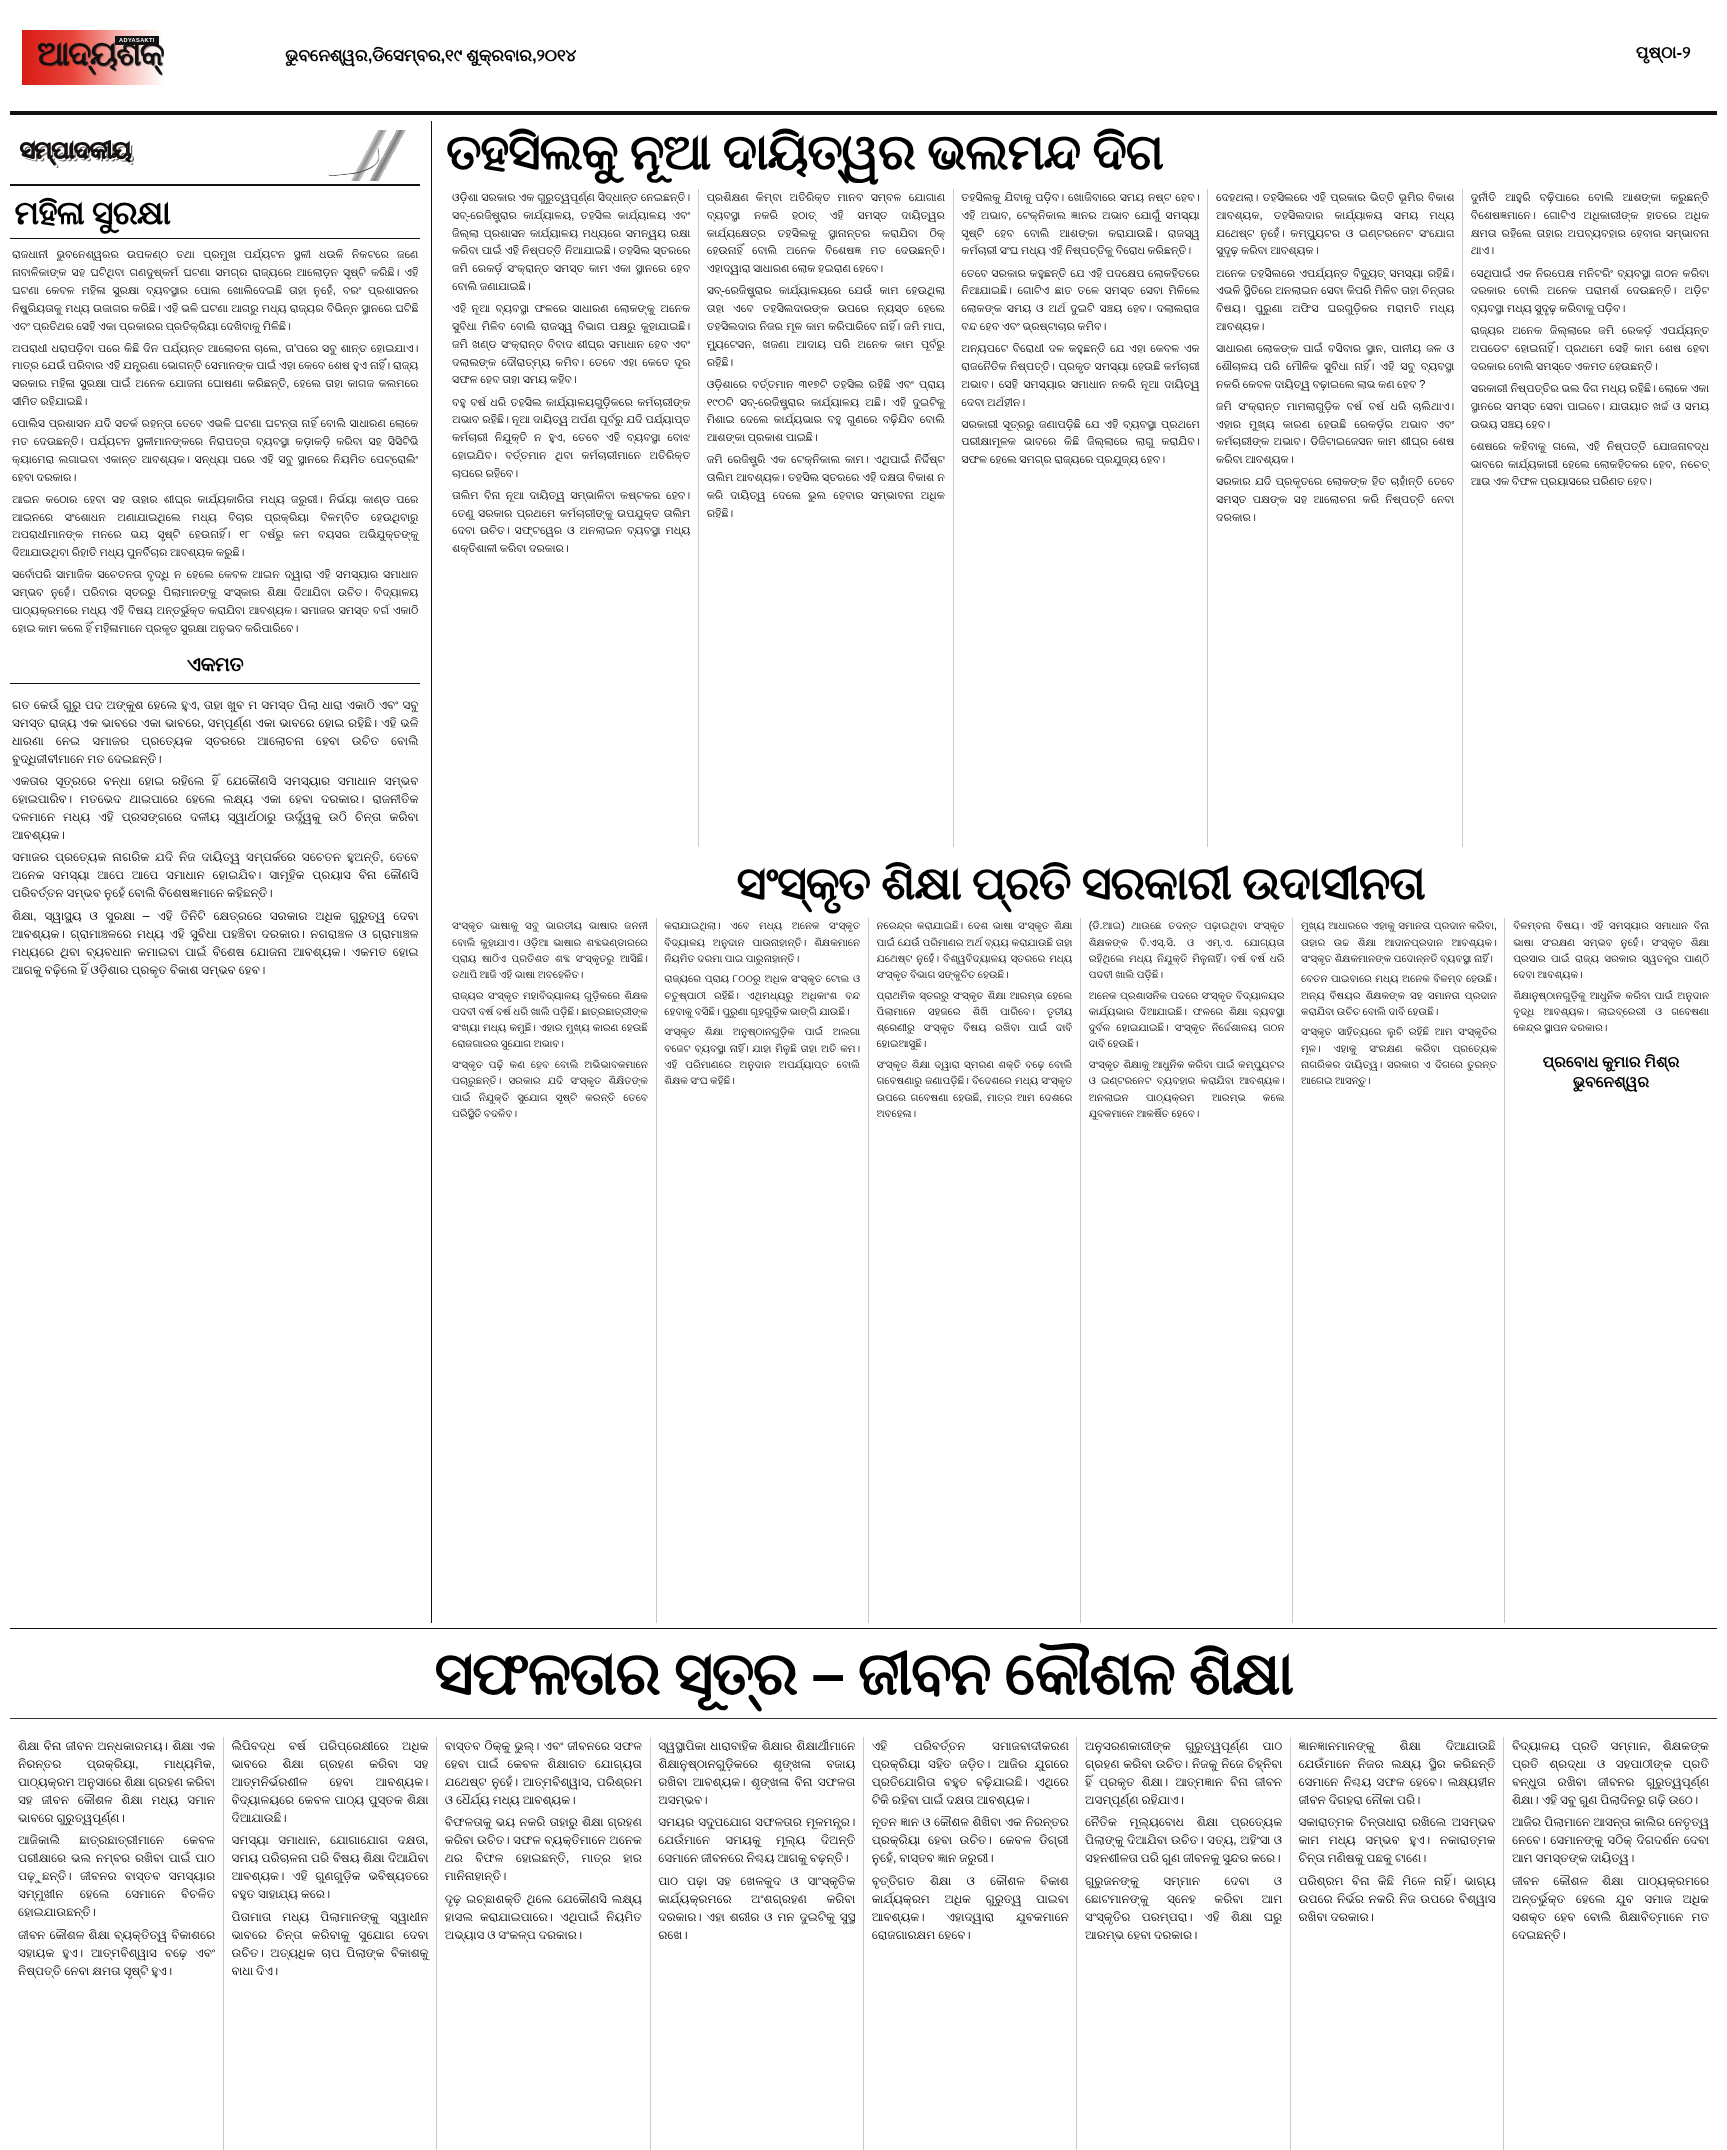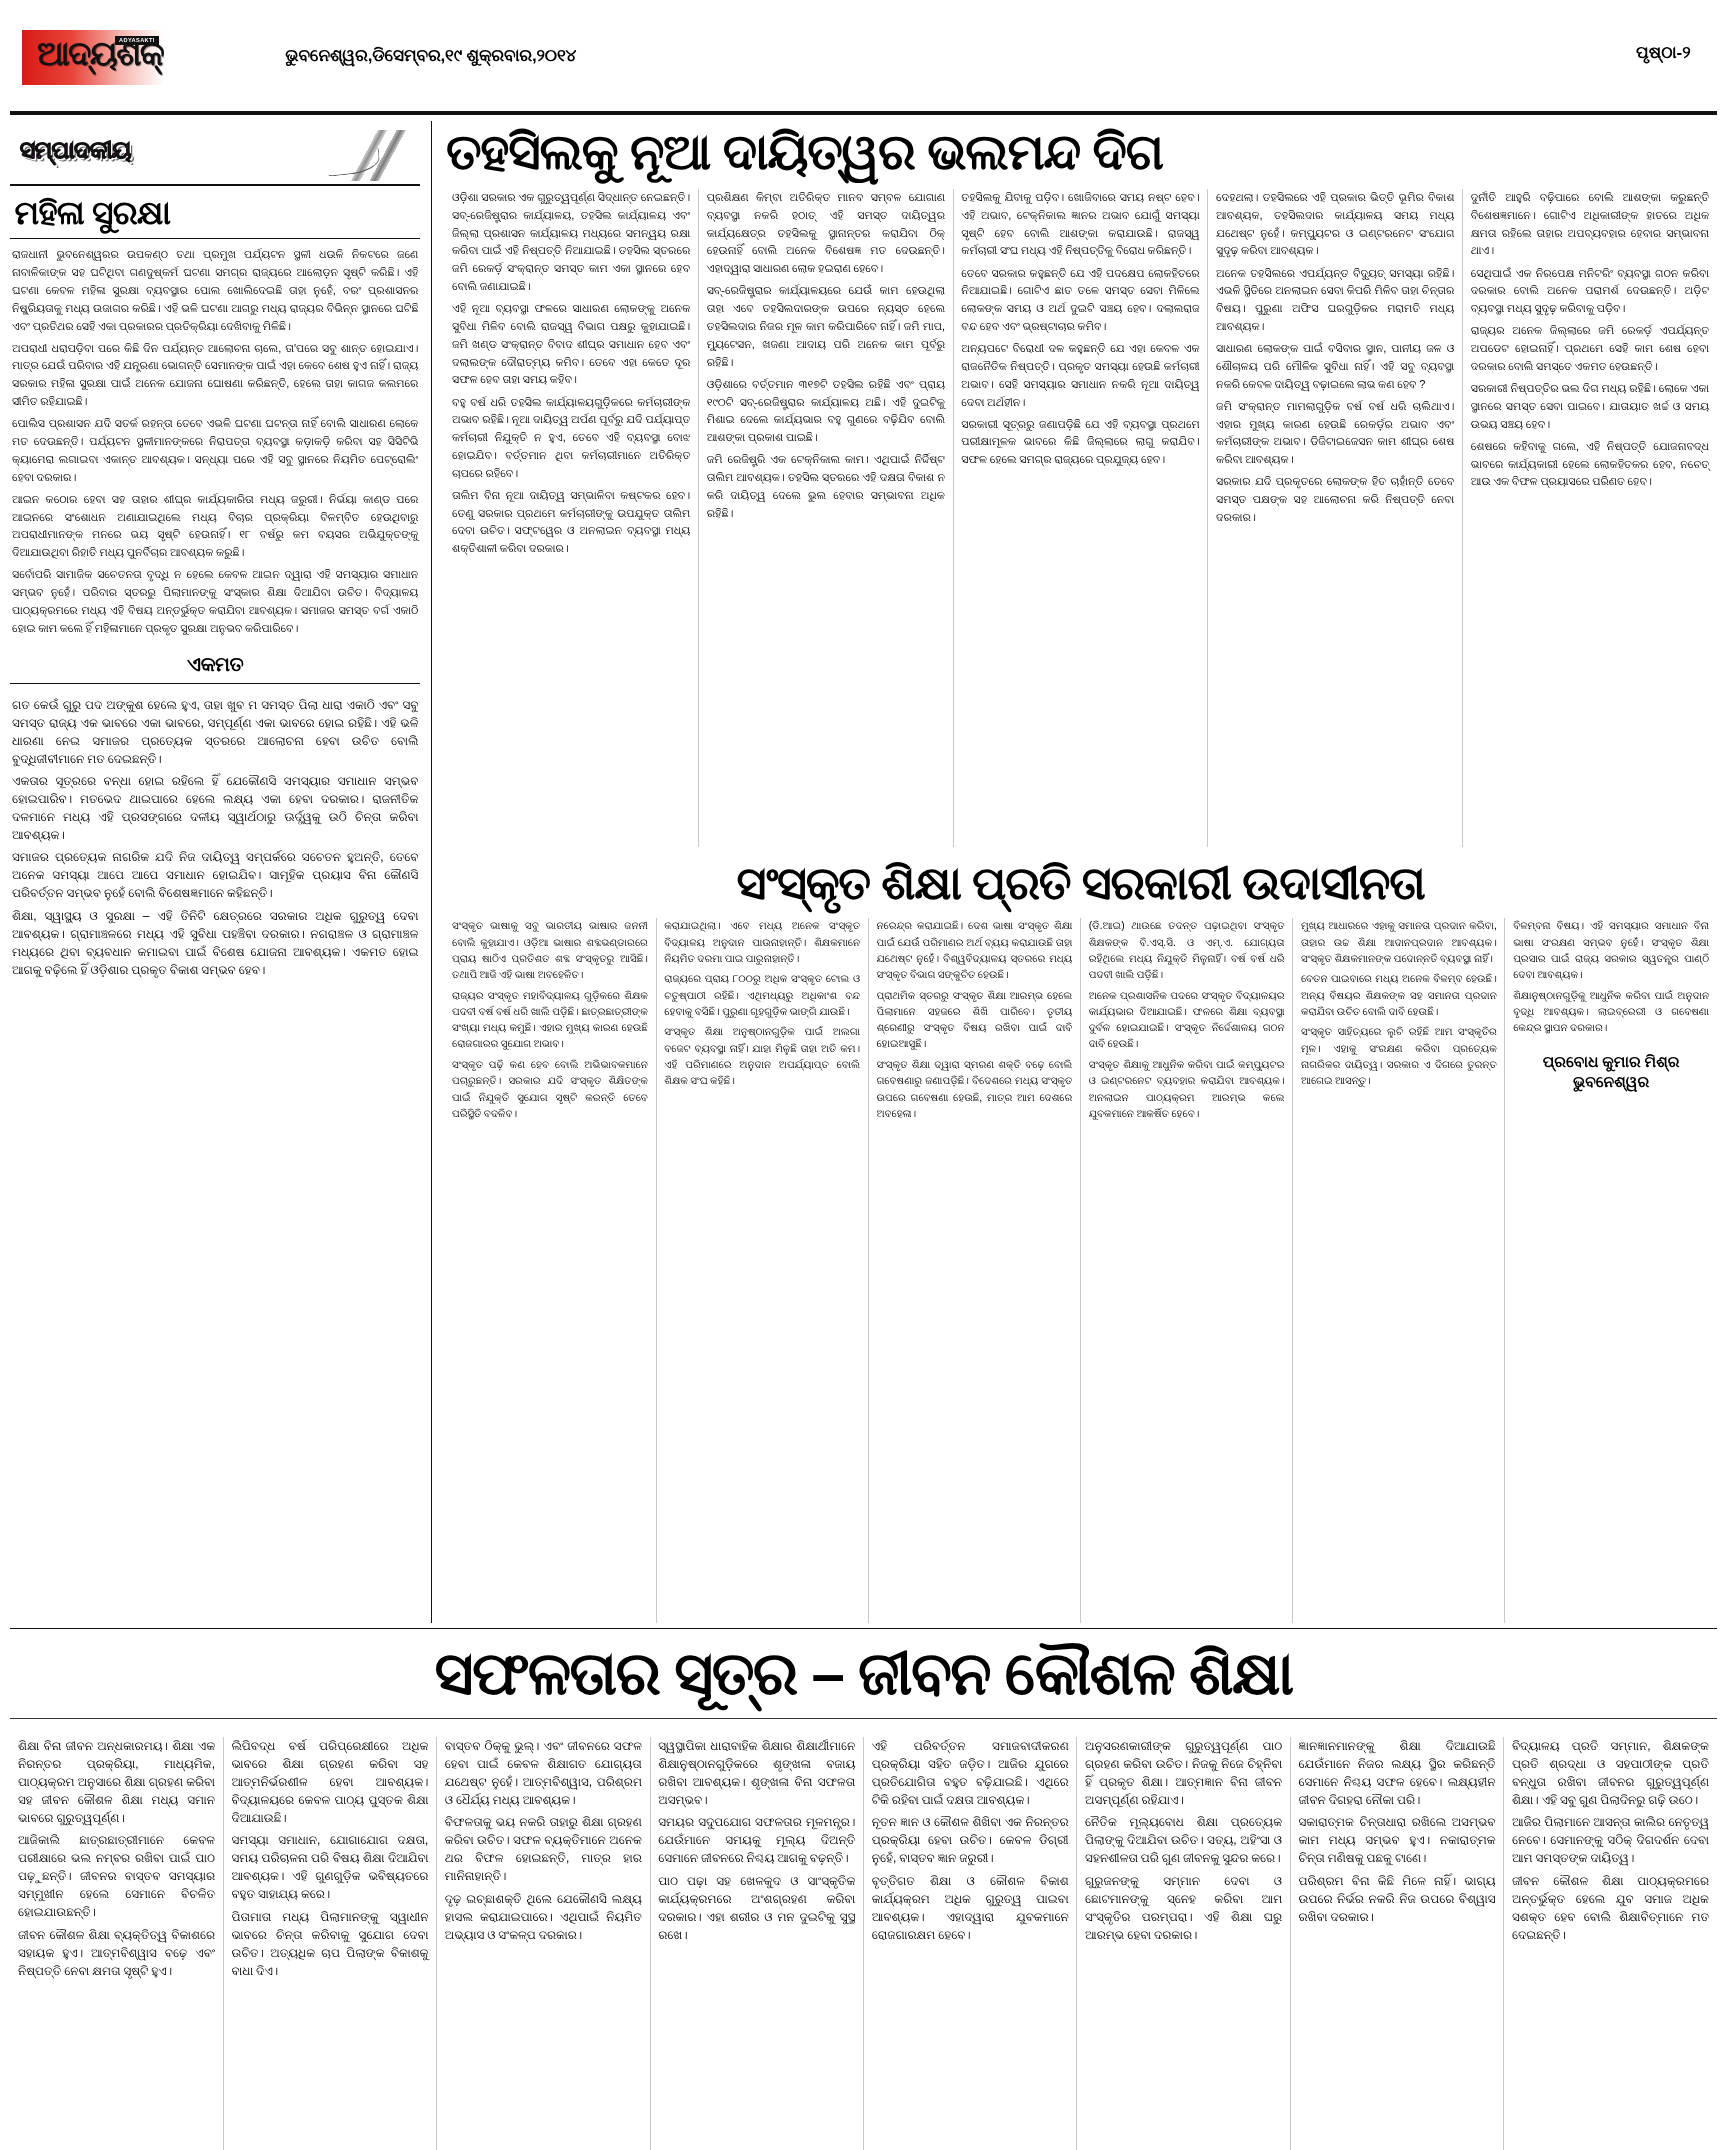--- a/index.html
+++ b/index.html
@@ -49,21 +49,21 @@
   
   .top-block { display: flex; gap: 0; margin-top: 6px; }
   .edit-col {
     width: 422px; flex: 0 0 422px;
     border-right: 1.3px solid #111;
     padding-right: 11.2px;
   }
   .edit-banner { position:relative; height: 65px; border-bottom: 2.2px solid #111; }
   .edit-banner-text {
     position:absolute; left: 9.5px; top: 14.6px;
-    font-size: 24px; font-weight: 900; color:#a21caf;
+    font-size: 24px; font-weight: 900; color:#c2410c;
     -webkit-text-stroke: 0.9px #111;
     text-shadow: 1.7px 1.7px 0 #ffffff, 3px 3px 0 #666;
     letter-spacing: -0.9px;
   }
   .pen-nib {
     position:absolute; right: 6px; top: 8.6px; width: 90px; height: 51px;
     background:
       linear-gradient(118deg, transparent 46%, #cfcfcf 46%, #8e8e8e 50%, #d9d9d9 54%, transparent 54%),
       linear-gradient(118deg, transparent 62%, #bbb 62%, #7a7a7a 66%, #ccc 70%, transparent 70%);
   }
@@ -166,21 +166,21 @@
         <p>ଏକତାର ସୂତ୍ରରେ ବନ୍ଧା ହୋଇ ରହିଲେ ହିଁ ଯେକୌଣସି ସମସ୍ୟାର ସମାଧାନ ସମ୍ଭବ ହୋଇପାରିବ। ମତଭେଦ ଥାଇପାରେ ହେଲେ ଲକ୍ଷ୍ୟ ଏକା ହେବା ଦରକାର। ରାଜନୀତିକ ଦଳମାନେ ମଧ୍ୟ ଏହି ପ୍ରସଙ୍ଗରେ ଦଳୀୟ ସ୍ୱାର୍ଥଠାରୁ ଊର୍ଦ୍ଧ୍ୱକୁ ଉଠି ଚିନ୍ତା କରିବା ଆବଶ୍ୟକ।</p>
         <p>ସମାଜର ପ୍ରତ୍ୟେକ ନାଗରିକ ଯଦି ନିଜ ଦାୟିତ୍ୱ ସମ୍ପର୍କରେ ସଚେତନ ହୁଅନ୍ତି, ତେବେ ଅନେକ ସମସ୍ୟା ଆପେ ଆପେ ସମାଧାନ ହୋଇଯିବ। ସାମୂହିକ ପ୍ରୟାସ ବିନା କୌଣସି ପରିବର୍ତ୍ତନ ସମ୍ଭବ ନୁହେଁ ବୋଲି ବିଶେଷଜ୍ଞମାନେ କହିଛନ୍ତି।</p>
         <p>ଶିକ୍ଷା, ସ୍ୱାସ୍ଥ୍ୟ ଓ ସୁରକ୍ଷା – ଏହି ତିନିଟି କ୍ଷେତ୍ରରେ ସରକାର ଅଧିକ ଗୁରୁତ୍ୱ ଦେବା ଆବଶ୍ୟକ। ଗ୍ରାମାଞ୍ଚଳରେ ମଧ୍ୟ ଏହି ସୁବିଧା ପହଞ୍ଚିବା ଦରକାର। ନଗରାଞ୍ଚଳ ଓ ଗ୍ରାମାଞ୍ଚଳ ମଧ୍ୟରେ ଥିବା ବ୍ୟବଧାନ କମାଇବା ପାଇଁ ବିଶେଷ ଯୋଜନା ଆବଶ୍ୟକ। ଏକମତ ହୋଇ ଆଗକୁ ବଢ଼ିଲେ ହିଁ ଓଡ଼ିଶାର ପ୍ରକୃତ ବିକାଶ ସମ୍ଭବ ହେବ।</p>
       </div>
     </div>
 
     <div class="main-col">
 
       <div class="headline-1">ତହସିଲକୁ ନୂଆ ଦାୟିତ୍ୱର ଭଲମନ୍ଦ ଦିଗ</div>
 
-      <div class="cols" style="height:658px;overflow:hidden;">
+      <div class="cols" style="height:658px;overflow:hidden;justify-content:flex-end;">
         <div class="col">
           <p>ଓଡ଼ିଶା ସରକାର ଏକ ଗୁରୁତ୍ୱପୂର୍ଣ୍ଣ ସିଦ୍ଧାନ୍ତ ନେଇଛନ୍ତି। ସବ୍‌-ରେଜିଷ୍ଟ୍ରାର କାର୍ଯ୍ୟାଳୟ, ତହସିଲ କାର୍ଯ୍ୟାଳୟ ଏବଂ ଜିଲ୍ଲା ପ୍ରଶାସନ କାର୍ଯ୍ୟାଳୟ ମଧ୍ୟରେ ସମନ୍ୱୟ ରକ୍ଷା କରିବା ପାଇଁ ଏହି ନିଷ୍ପତ୍ତି ନିଆଯାଇଛି। ତହସିଲ ସ୍ତରରେ ଜମି ରେକର୍ଡ଼ ସଂକ୍ରାନ୍ତ ସମସ୍ତ କାମ ଏକା ସ୍ଥାନରେ ହେବ ବୋଲି ଜଣାଯାଇଛି।</p>
           <p>ଏହି ନୂଆ ବ୍ୟବସ୍ଥା ଫଳରେ ସାଧାରଣ ଲୋକଙ୍କୁ ଅନେକ ସୁବିଧା ମିଳିବ ବୋଲି ରାଜସ୍ୱ ବିଭାଗ ପକ୍ଷରୁ କୁହାଯାଇଛି। ଜମି ଖଣ୍ଡ ସଂକ୍ରାନ୍ତ ବିବାଦ ଶୀଘ୍ର ସମାଧାନ ହେବ ଏବଂ ଦଲାଲଙ୍କ ଦୌରାତ୍ମ୍ୟ କମିବ। ତେବେ ଏହା କେତେ ଦୂର ସଫଳ ହେବ ତାହା ସମୟ କହିବ।</p>
           <p>ବହୁ ବର୍ଷ ଧରି ତହସିଲ କାର୍ଯ୍ୟାଳୟଗୁଡ଼ିକରେ କର୍ମଚାରୀଙ୍କ ଅଭାବ ରହିଛି। ନୂଆ ଦାୟିତ୍ୱ ଅର୍ପଣ ପୂର୍ବରୁ ଯଦି ପର୍ଯ୍ୟାପ୍ତ କର୍ମଚାରୀ ନିଯୁକ୍ତି ନ ହୁଏ, ତେବେ ଏହି ବ୍ୟବସ୍ଥା ବୋଝ ହୋଇଯିବ। ବର୍ତ୍ତମାନ ଥିବା କର୍ମଚାରୀମାନେ ଅତିରିକ୍ତ ଚାପରେ ରହିବେ।</p>
           <p>ତାଲିମ ବିନା ନୂଆ ଦାୟିତ୍ୱ ସମ୍ଭାଳିବା କଷ୍ଟକର ହେବ। ତେଣୁ ସରକାର ପ୍ରଥମେ କର୍ମଚାରୀଙ୍କୁ ଉପଯୁକ୍ତ ତାଲିମ ଦେବା ଉଚିତ। ସଫ୍ଟୱେର ଓ ଅନଲାଇନ ବ୍ୟବସ୍ଥା ମଧ୍ୟ ଶକ୍ତିଶାଳୀ କରିବା ଦରକାର।</p>
         </div>
         <div class="col">
           <p>ପ୍ରଶିକ୍ଷଣ କିମ୍ବା ଅତିରିକ୍ତ ମାନବ ସମ୍ବଳ ଯୋଗାଣ ବ୍ୟବସ୍ଥା ନକରି ହଠାତ୍ ଏହି ସମସ୍ତ ଦାୟିତ୍ୱର କାର୍ଯ୍ୟକ୍ଷେତ୍ର ତହସିଲକୁ ସ୍ଥାନାନ୍ତର କରାଯିବା ଠିକ୍ ହେଉନାହିଁ ବୋଲି ଅନେକ ବିଶେଷଜ୍ଞ ମତ ଦେଉଛନ୍ତି। ଏହାଦ୍ୱାରା ସାଧାରଣ ଲୋକ ହଇରାଣ ହେବେ।</p>
           <p>ସବ୍‌-ରେଜିଷ୍ଟ୍ରାର କାର୍ଯ୍ୟାଳୟରେ ଯେଉଁ କାମ ହେଉଥିଲା ତାହା ଏବେ ତହସିଲଦାରଙ୍କ ଉପରେ ନ୍ୟସ୍ତ ହେଲେ ତହସିଲଦାର ନିଜର ମୂଳ କାମ କରିପାରିବେ ନାହିଁ। ଜମି ମାପ, ମ୍ୟୁଟେସନ, ଖଜଣା ଆଦାୟ ପରି ଅନେକ କାମ ପୂର୍ବରୁ ରହିଛି।</p>
           <p>ଓଡ଼ିଶାରେ ବର୍ତ୍ତମାନ ୩୧୭ଟି ତହସିଲ ରହିଛି ଏବଂ ପ୍ରାୟ ୧୯୦ଟି ସବ୍‌-ରେଜିଷ୍ଟ୍ରାର କାର୍ଯ୍ୟାଳୟ ଅଛି। ଏହି ଦୁଇଟିକୁ ମିଶାଇ ଦେଲେ କାର୍ଯ୍ୟଭାର ବହୁ ଗୁଣରେ ବଢ଼ିଯିବ ବୋଲି ଆଶଙ୍କା ପ୍ରକାଶ ପାଇଛି।</p>

